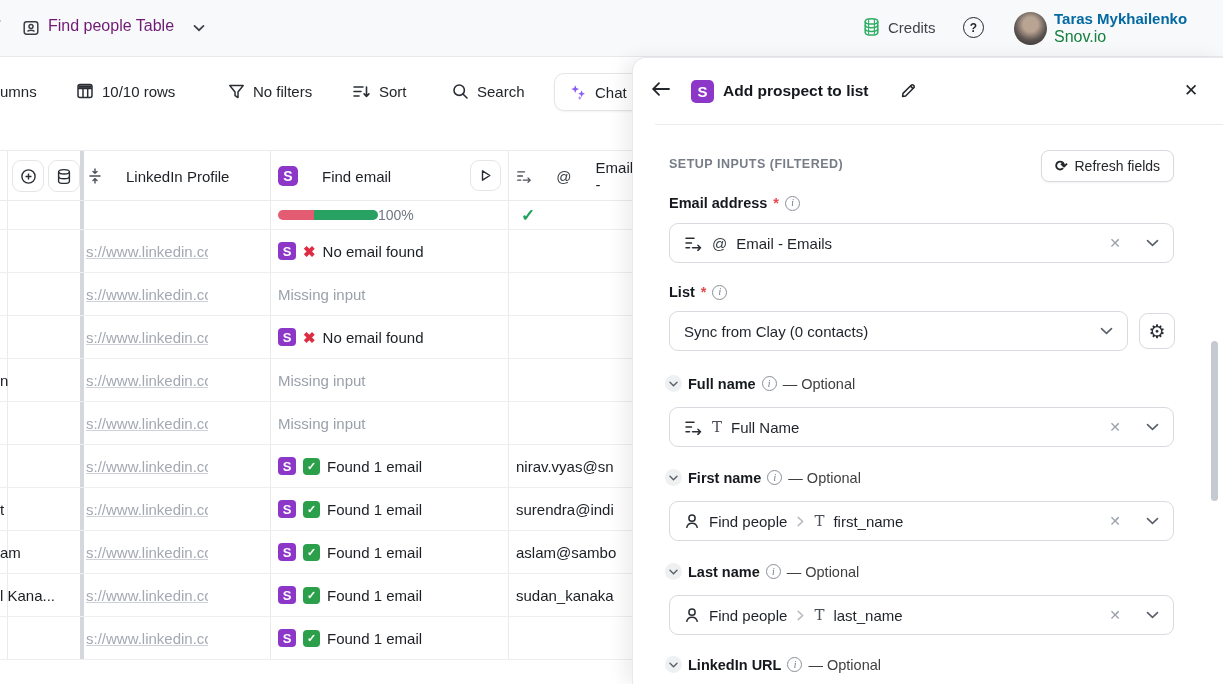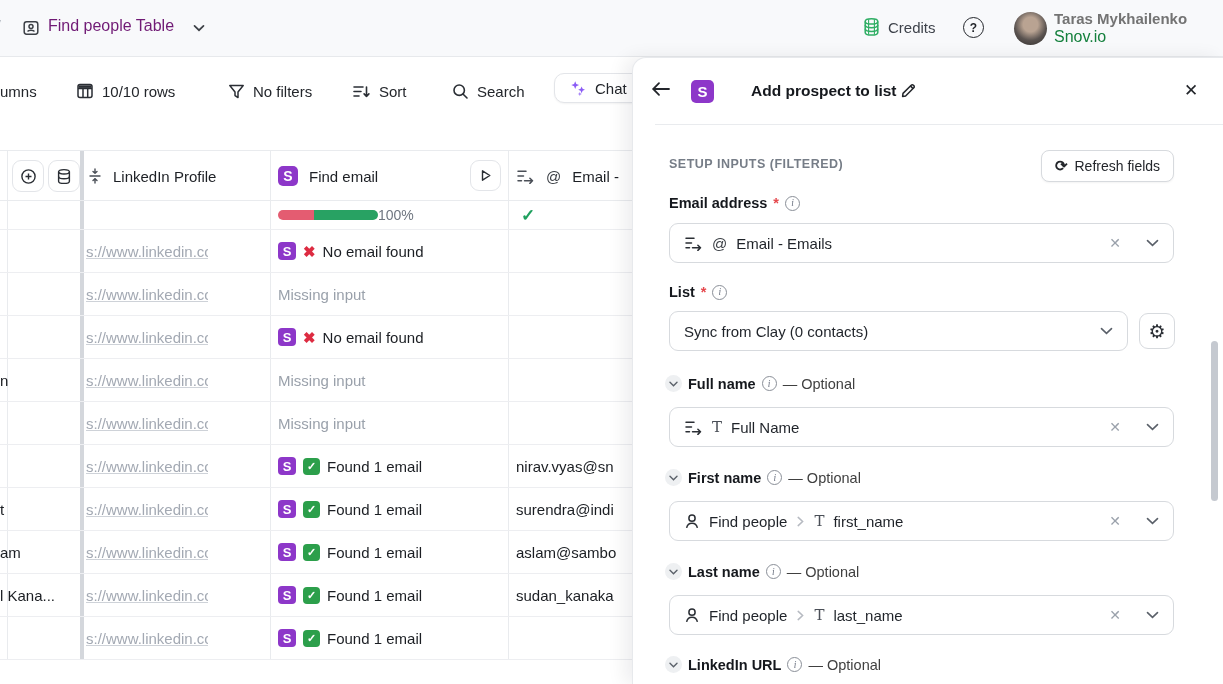--- a/index.html
+++ b/index.html
@@ -13,38 +13,38 @@
   .tb-title{position:absolute;left:48px;top:17px;font-size:16px;font-weight:400;color:#701a75;}
   .tb-chev{position:absolute;left:193px;top:24px;}
   .tb-credits{position:absolute;left:862px;top:17px;display:flex;align-items:center;gap:7px;
               font-size:15px;color:#3e434b;}
   .tb-help{position:absolute;left:963px;top:17px;width:21px;height:21px;border:1.7px solid #23262b;
            border-radius:50%;box-sizing:border-box;display:flex;align-items:center;justify-content:center;
            font-size:12px;font-weight:700;color:#23262b;}
   .tb-avatar{position:absolute;left:1014px;top:12px;width:33px;height:33px;border-radius:50%;
              background:radial-gradient(circle at 50% 38%, #b9a392 0 28%, #5a5350 60%, #2e2b29 100%);}
   .tb-user{position:absolute;left:1054px;top:10px;line-height:18px;}
-  .tb-user .nm{font-size:15px;font-weight:700;color:#737373;}
+  .tb-user .nm{font-size:15px;font-weight:700;color:#0369a1;}
   .tb-user .org{font-size:16px;color:#15803d;}
   
   .toolbar{position:absolute;left:0;top:57px;width:632px;height:68px;background:#fff;}
   .titem{position:absolute;top:22px;height:24px;display:flex;align-items:center;gap:8px;
          font-size:15px;font-weight:500;color:#23262b;white-space:nowrap;}
-  .chatpill{position:absolute;left:554px;top:16px;height:30px;width:110px;border:1px solid #e3e5e9;
+  .chatpill{position:absolute;left:554px;top:16px;height:38px;width:110px;border:1px solid #e3e5e9;
             border-radius:10px;background:#fff;box-sizing:border-box;display:flex;align-items:center;
             gap:8px;padding:0 14px;font-size:15px;font-weight:500;color:#23262b;
             box-shadow:0 1px 2px rgba(16,20,28,.05);}
   
   .table{position:absolute;left:0;top:150px;width:632px;height:510px;border-top:1px solid #e9ebee;box-sizing:border-box;}
   .vline{position:absolute;top:0;width:1px;height:509px;background:#e9ebee;}
   .vbar{position:absolute;left:80px;top:0;width:4px;height:509px;background:#d4d7dc;}
   .thead{position:absolute;left:0;top:0;width:632px;height:50px;border-bottom:1px solid #e9ebee;box-sizing:border-box;}
   .hbtn{position:absolute;top:9px;width:32px;height:32px;border:1px solid #e3e5e9;border-radius:9px;
         background:#fff;box-sizing:border-box;display:flex;align-items:center;justify-content:center;}
-  .hcol{position:absolute;top:0;height:50px;display:flex;align-items:center;gap:11px;
+  .hcol{position:absolute;top:0;height:50px;display:flex;align-items:center;gap:24px;
         font-size:15px;font-weight:500;color:#1d2025;}
   .fadeR{position:relative;}
   .sbadge{display:inline-flex;align-items:center;justify-content:center;background:#8d37c9;color:#fff;
           font-weight:800;border-radius:4px;width:18px;height:18px;font-size:13px;flex:none;}
   .sbadge.lg{width:20px;height:20px;font-size:14px;border-radius:5px;}
   .sbadge.xl{width:23px;height:23px;font-size:15px;border-radius:5px;}
   .playbtn{position:absolute;left:200px;top:9px;width:31px;height:31px;border:1px solid #e3e5e9;border-radius:9px;
            background:#fff;box-sizing:border-box;display:flex;align-items:center;justify-content:center;}
   .trow{position:absolute;left:0;width:632px;border-bottom:1px solid #edeef1;box-sizing:border-box;}
   .cell{position:absolute;top:0;height:100%;display:flex;align-items:center;font-size:15px;color:#1b1e23;white-space:nowrap;overflow:hidden;}
@@ -63,21 +63,21 @@
   .pbar .g{background:#28a263;width:64%;}
   .pct{color:#6f7680;font-size:14px;margin-left:0;}
   
   .panel{position:absolute;left:632px;top:57px;width:591px;height:627px;background:#fff;
          border:1px solid #e7e9ec;border-right:none;border-bottom:none;border-radius:14px 0 0 0;
          box-sizing:border-box;box-shadow:-8px 0 18px rgba(16,20,28,.07);}
   .phead{position:absolute;left:0;top:0;width:100%;height:67px;}
   .phead .line{position:absolute;left:22px;right:0;bottom:0;height:1px;background:#e9ebee;}
   .pback{position:absolute;left:18px;top:23px;}
   .pbadge{position:absolute;left:58px;top:22px;}
-  .ptitle{position:absolute;left:90px;top:24px;font-size:15.5px;font-weight:700;color:#15181d;margin-left:28px;}
+  .ptitle{position:absolute;left:90px;top:24px;font-size:15.5px;font-weight:700;color:#15181d;}
   .ppencil{position:absolute;left:267px;top:23px;}
   .pclose{position:absolute;left:551px;top:22px;font-size:17px;color:#23262b;}
   .psection{position:absolute;left:36px;top:99px;font-size:12.5px;font-weight:600;letter-spacing:.5px;color:#767d87;}
   .refreshbtn{position:absolute;left:408px;top:92px;width:133px;height:32px;border:1px solid #d7dade;
               border-radius:8px;background:#fff;box-sizing:border-box;display:flex;align-items:center;
               justify-content:center;gap:7px;font-size:14px;font-weight:500;color:#23262b;
               box-shadow:0 1px 2px rgba(16,20,28,.05);}
   .flabel{position:absolute;left:36px;display:flex;align-items:center;gap:6px;font-size:14.5px;color:#15181d;}
   .flabel b{font-weight:700;}
   .req{color:#e5484d;font-weight:700;}

